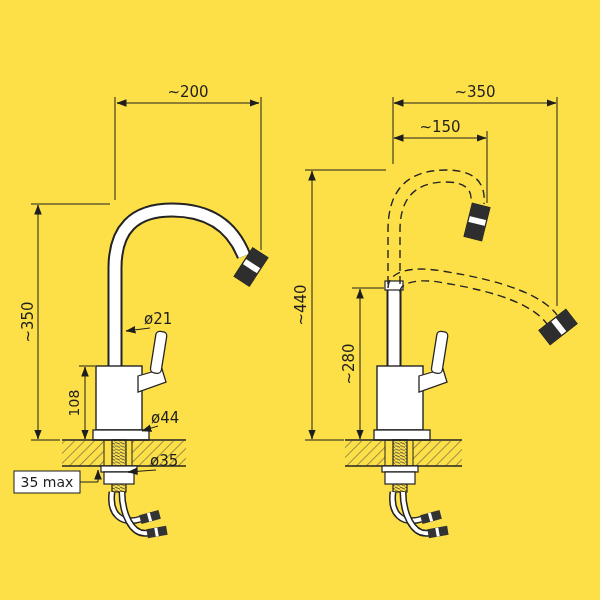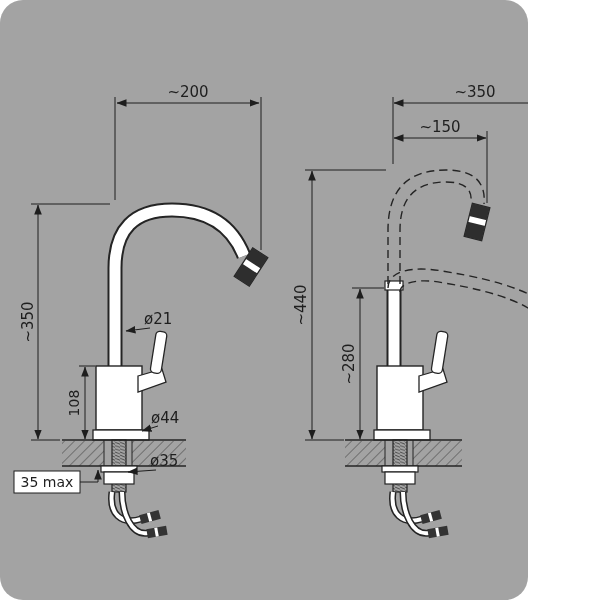--- a/index.html
+++ b/index.html
@@ -1,27 +1,26 @@
 <!DOCTYPE html>
 <html><head>
 <meta charset="utf-8">
 <style>
   html, body {
     margin: 0;
     padding: 0;
     background: #ffffff;
   }
   .canvas {
-    width: 528px;
+    width: 600px;
     height: 600px;
-    background: #a3a3a3;
+    background: #fde047;
     position: relative;
     font-family: "DejaVu Sans", sans-serif;
     overflow: hidden;
-    border-radius: 23px;
   }
   svg { display: block; }
   text {
     fill: #1e1e1e;
     stroke: none;
     font-family: "DejaVu Sans", sans-serif;
   }
   .dim-text  { font-size: 15px; }
   .small-text{ font-size: 14px; }
 </style>

